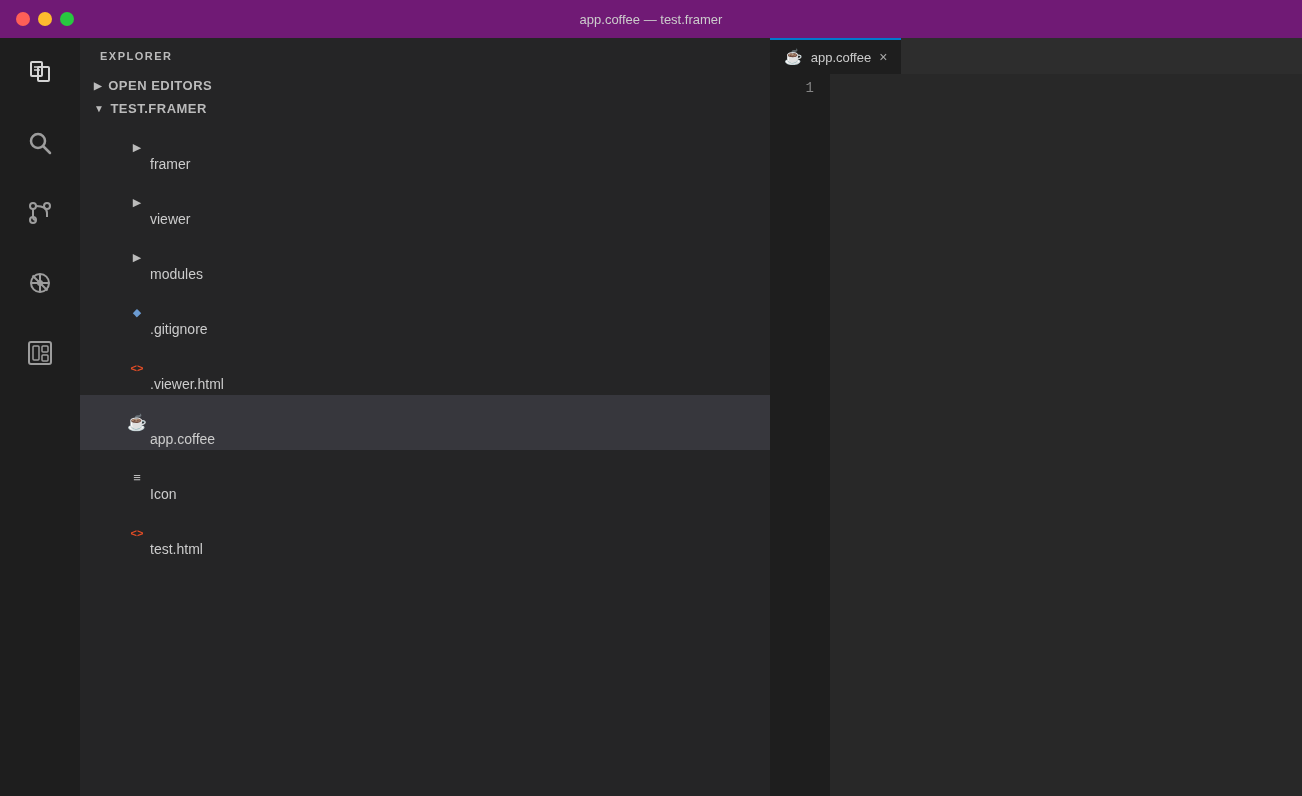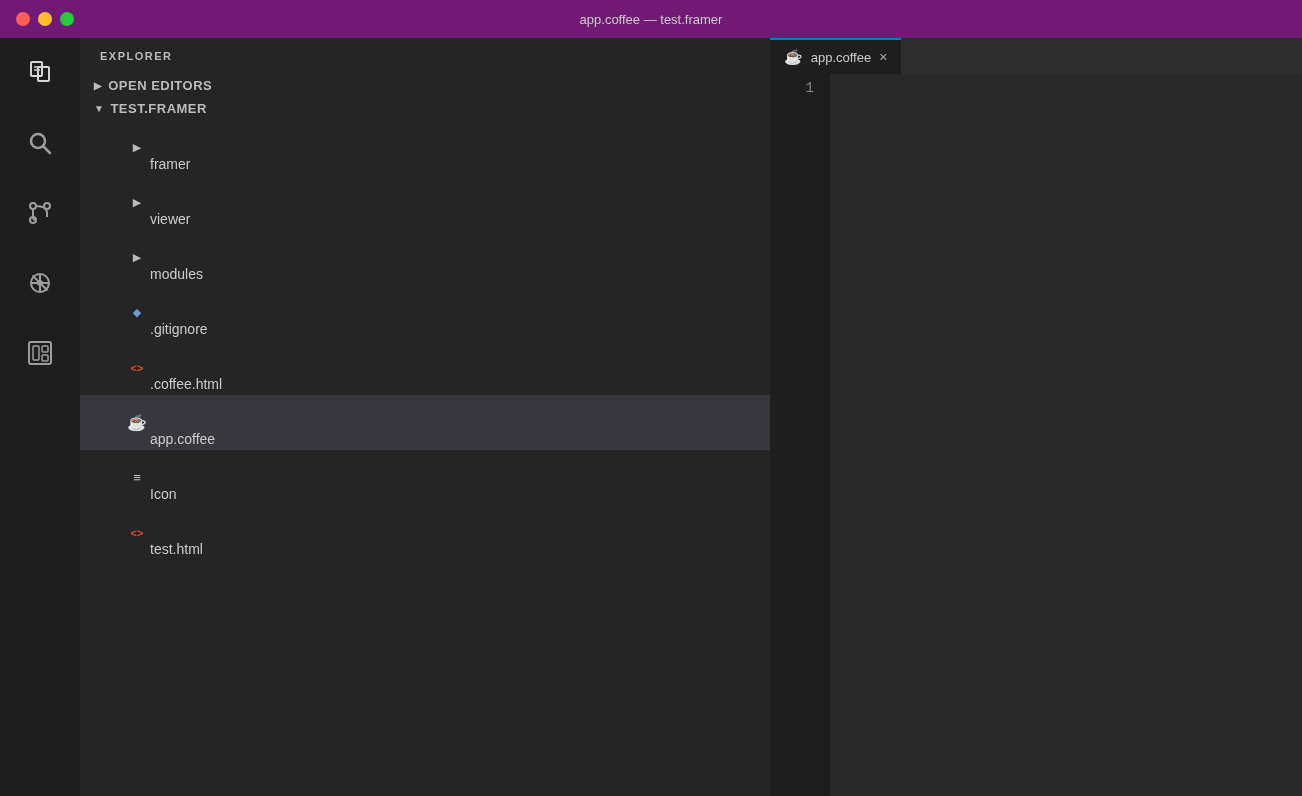--- a/index.html
+++ b/index.html
@@ -331,21 +331,21 @@
 
     <div class="tree-item">
       <span class="indent" style="width:44px"></span>
       <span class="file-icon icon-git">◆</span>
       <span class="item-label">.gitignore</span>
     </div>
 
     <div class="tree-item">
       <span class="indent" style="width:44px"></span>
       <span class="file-icon icon-html" style="font-size:11px;font-weight:bold;">&lt;&gt;</span>
-      <span class="item-label">.coffee.html</span>
+      <span class="item-label">.viewer.html</span>
     </div>
 
     <div class="tree-item active">
       <span class="indent" style="width:44px"></span>
       <span class="file-icon icon-coffee">☕</span>
       <span class="item-label">app.coffee</span>
     </div>
 
     <div class="tree-item">
       <span class="indent" style="width:44px"></span>

